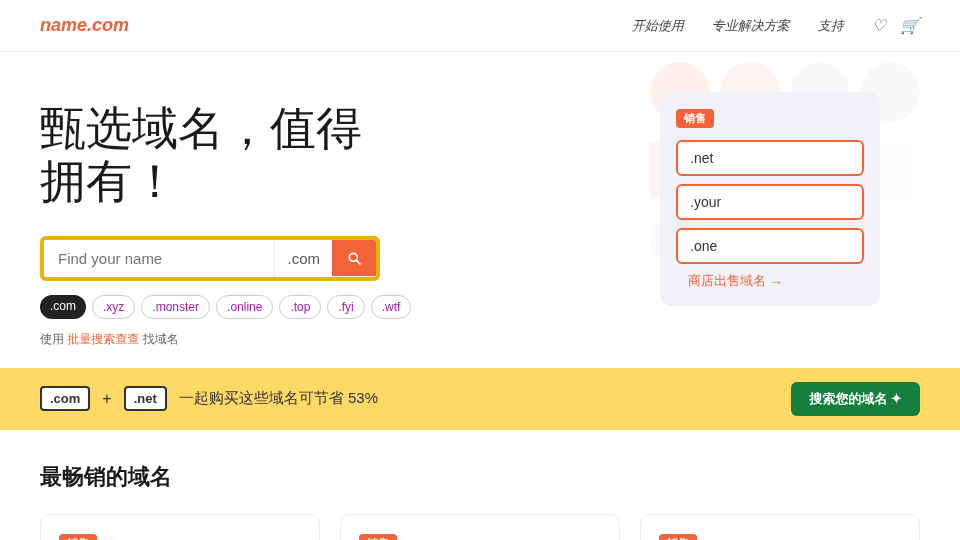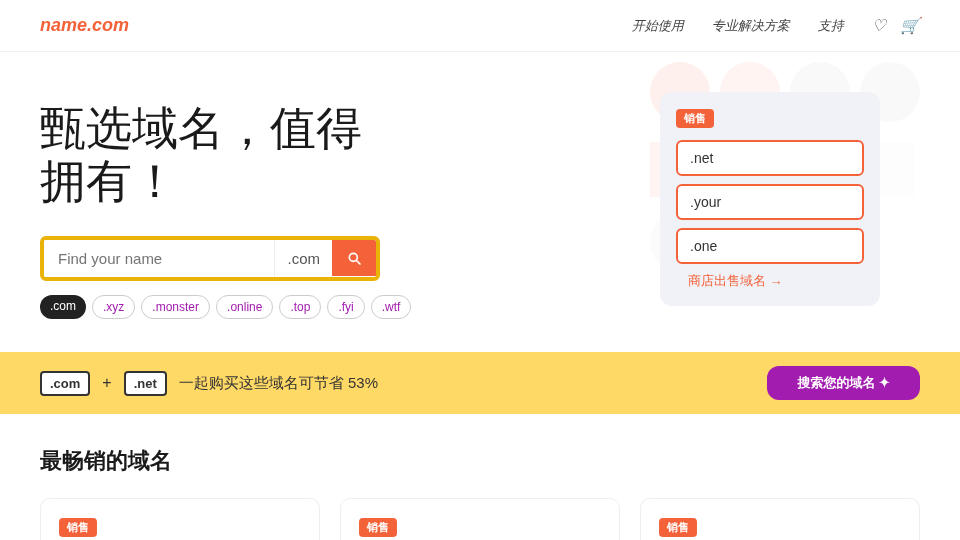--- a/index.html
+++ b/index.html
@@ -38,21 +38,21 @@
     .store-link { color: #f4623a; font-size: 13px; cursor: pointer; margin-top: 6px; display: block; margin-left: 12px; }
 
     
     .hero-deco { position: absolute; right: 0; top: 0; width: 340px; height: 260px; overflow: hidden; opacity: 0.18; pointer-events: none; }
 
     
     .banner { background: #ffd966; padding: 14px 40px; display: flex; align-items: center; gap: 12px; margin-top: 20px; }
     .banner-tag { background: #fff; border: 2px solid #333; border-radius: 4px; padding: 3px 8px; font-size: 13px; font-weight: 700; color: #333; }
     .banner-plus { font-size: 16px; color: #333; }
     .banner-text { font-size: 15px; color: #333; flex: 1; }
-    .banner-btn { background: #a21caf; color: #fff; border: none; border-radius: 12px; padding: 8px 30px; font-size: 13px; font-weight: 600; cursor: pointer; display: flex; align-items: center; gap: 6px; white-space: nowrap; }
+    .banner-btn { background: #15803d; color: #fff; border: none; border-radius: 6px; padding: 8px 18px; font-size: 13px; font-weight: 600; cursor: pointer; display: flex; align-items: center; gap: 6px; white-space: nowrap; }
 
     
     .bestsellers { padding: 32px 40px; }
     .section-title { font-size: 22px; font-weight: 800; color: #1a1a1a; margin-bottom: 22px; }
     .cards { display: flex; gap: 20px; }
     .card { flex: 1; border: 1px solid #eee; border-radius: 10px; padding: 18px; background: #fff; }
     .card-badge { background: #f4623a; color: #fff; font-size: 11px; font-weight: 700; padding: 2px 8px; border-radius: 4px; margin-bottom: 10px; display: inline-block; }
   </style>
 </head>
 <body>
@@ -109,20 +109,25 @@
     <div class="tag-row">
       <span class="tag active">.com</span>
       <span class="tag outline">.xyz</span>
       <span class="tag outline">.monster</span>
       <span class="tag outline">.online</span>
       <span class="tag outline">.top</span>
       <span class="tag outline">.fyi</span>
       <span class="tag outline">.wtf</span>
     </div>
 
+    <p class="bulk-link">
+      <span>使用</span>
+      <a href="#">批量搜索查查</a>
+      <span>找域名</span>
+    </p>
   </div>
 
   <div class="hero-right">
     <div class="domain-panel">
       <span class="sale-badge">销售</span>
       <div class="domain-item">.net</div>
       <div class="domain-item">.your</div>
       <div class="domain-item">.one</div>
       <a class="store-link">商店出售域名 →</a>
     </div>

